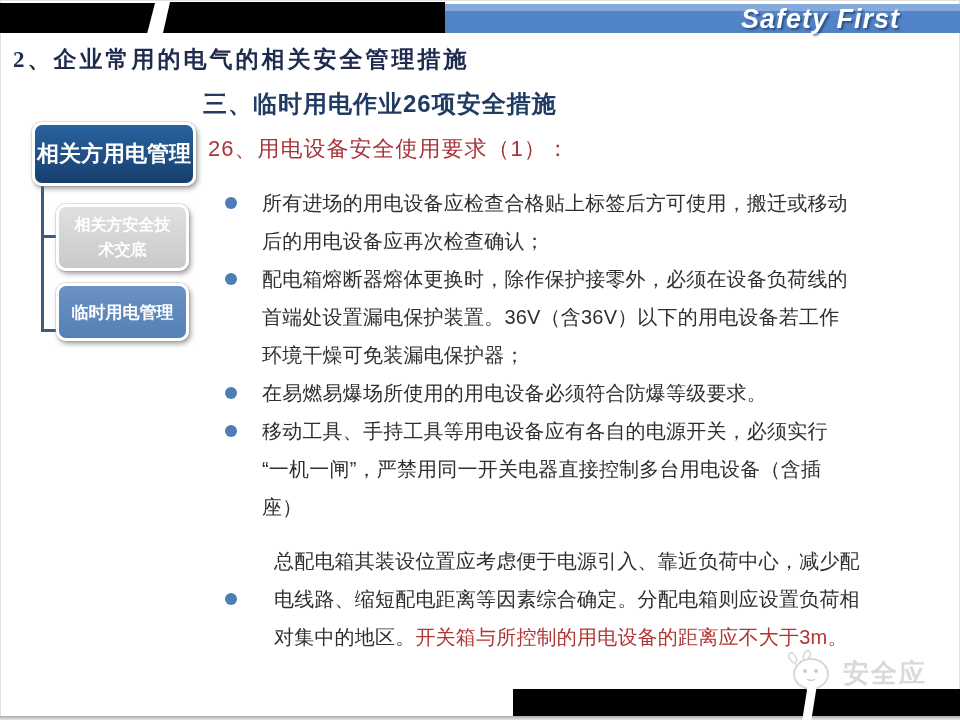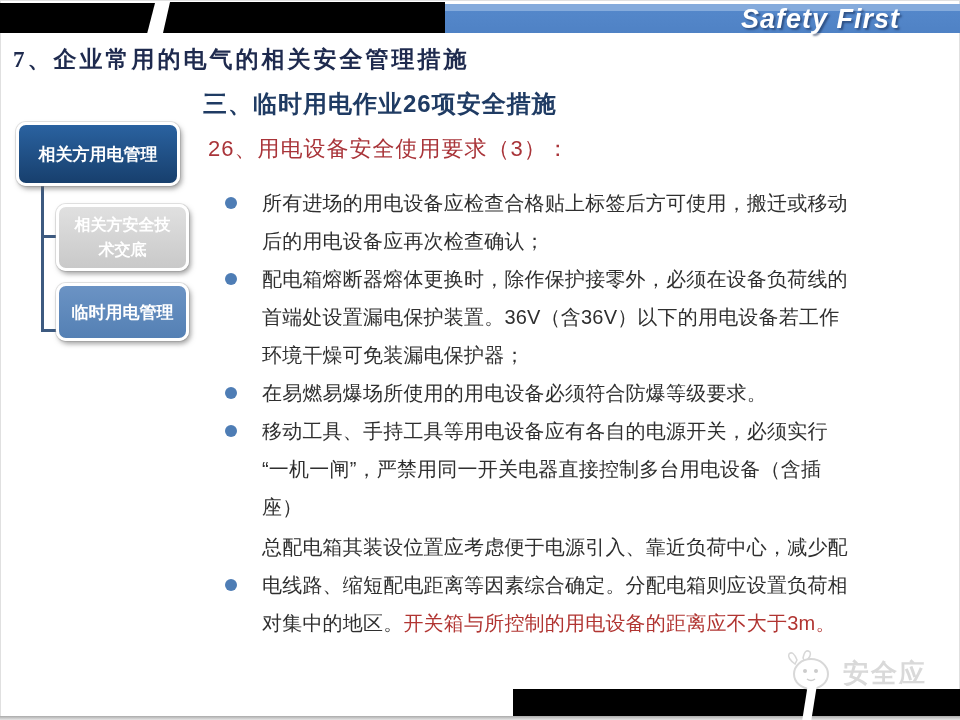--- a/index.html
+++ b/index.html
@@ -43,35 +43,35 @@
   }
 
   
   .dg-box {
     position:absolute; border:3px solid #ffffff; border-radius:10px;
     box-shadow:2px 3px 5px rgba(90,90,90,0.55), 0 0 0 1px rgba(180,180,180,0.35);
     display:flex; align-items:center; justify-content:center; text-align:center;
     color:#ffffff; font-weight:bold; font-family:"Liberation Serif", serif;
     box-sizing:border-box;
   }
-  .dg-root  { left:16px;  top:122px; width:164px; height:64px; font-size:17px;
+  .dg-root  { left:32px;  top:122px; width:164px; height:64px; font-size:22px;
               background:linear-gradient(180deg,#2a62a0 0%, #173f6d 100%); }
   .dg-gray  { left:56px;  top:204px; width:133px; height:67px; font-size:16px; line-height:1.55;
               background:linear-gradient(180deg,#e0e0e0 0%, #c9c9c9 100%); padding:0 10px; }
   .dg-blue  { left:56px;  top:283px; width:133px; height:58px; font-size:17px;
               background:linear-gradient(180deg,#6b93c4 0%, #5480b4 100%); }
   .dg-line  { position:absolute; background:#3d5a80; }
   .dg-line-v  { left:41px; top:186px; width:3px;  height:146px; }
   .dg-line-h1 { left:41px; top:235px; width:17px; height:3px; }
   .dg-line-h2 { left:41px; top:329px; width:17px; height:3px; }
 
   
   .list { position:absolute; left:220px; top:184px; width:690px; }
   .item { display:flex; }
-  .item-5 { margin-top:2px; }
+  .item-5 { margin-top:16px;gap:12px; }
   .bullet-col { width:42px; flex:0 0 42px; display:flex; justify-content:flex-start; }
   .bullet {
     width:12px; height:12px; border-radius:50%; background:#4e7db5;
     margin-left:5px; margin-top:13px;
   }
   .item-5 .bullet { margin-top:0; }
   .item-5 .bullet-col { align-items:center; }
   .item-text {
     font-size:20px; line-height:38px; color:#2f2f2f; white-space:pre-line;
     letter-spacing:0.2px;
@@ -108,37 +108,37 @@
 <body>
 
 <div class="slide">
 
   <div class="bar-black-1"></div>
   <div class="bar-black-2"></div>
   <div class="bar-blue">
     <span class="banner-text">Safety First</span>
   </div>
 
-  <div class="page-title">7、企业常用的电气的相关安全管理措施</div>
+  <div class="page-title">2、企业常用的电气的相关安全管理措施</div>
   <div class="section-title">三、临时用电作业26项安全措施</div>
 
   <div class="dg-line dg-line-v"></div>
   <div class="dg-line dg-line-h1"></div>
   <div class="dg-line dg-line-h2"></div>
   <div class="dg-box dg-root">
     <span>相关方用电管理</span>
   </div>
   <div class="dg-box dg-gray">
     <span>相关方安全技术交底</span>
   </div>
   <div class="dg-box dg-blue">
     <span>临时用电管理</span>
   </div>
 
-  <div class="content-heading">26、用电设备安全使用要求（3）：</div>
+  <div class="content-heading">26、用电设备安全使用要求（1）：</div>
 
   <div class="list">
     <div class="item">
       <span class="bullet-col">
           <span class="bullet"></span>
         </span>
       <div class="item-text"><span>所有进场的用电设备应检查合格贴上标签后方可使用，搬迁或移动
 后的用电设备应再次检查确认；</span><span class="red-tail"></span></div>
     </div>
     <div class="item">

